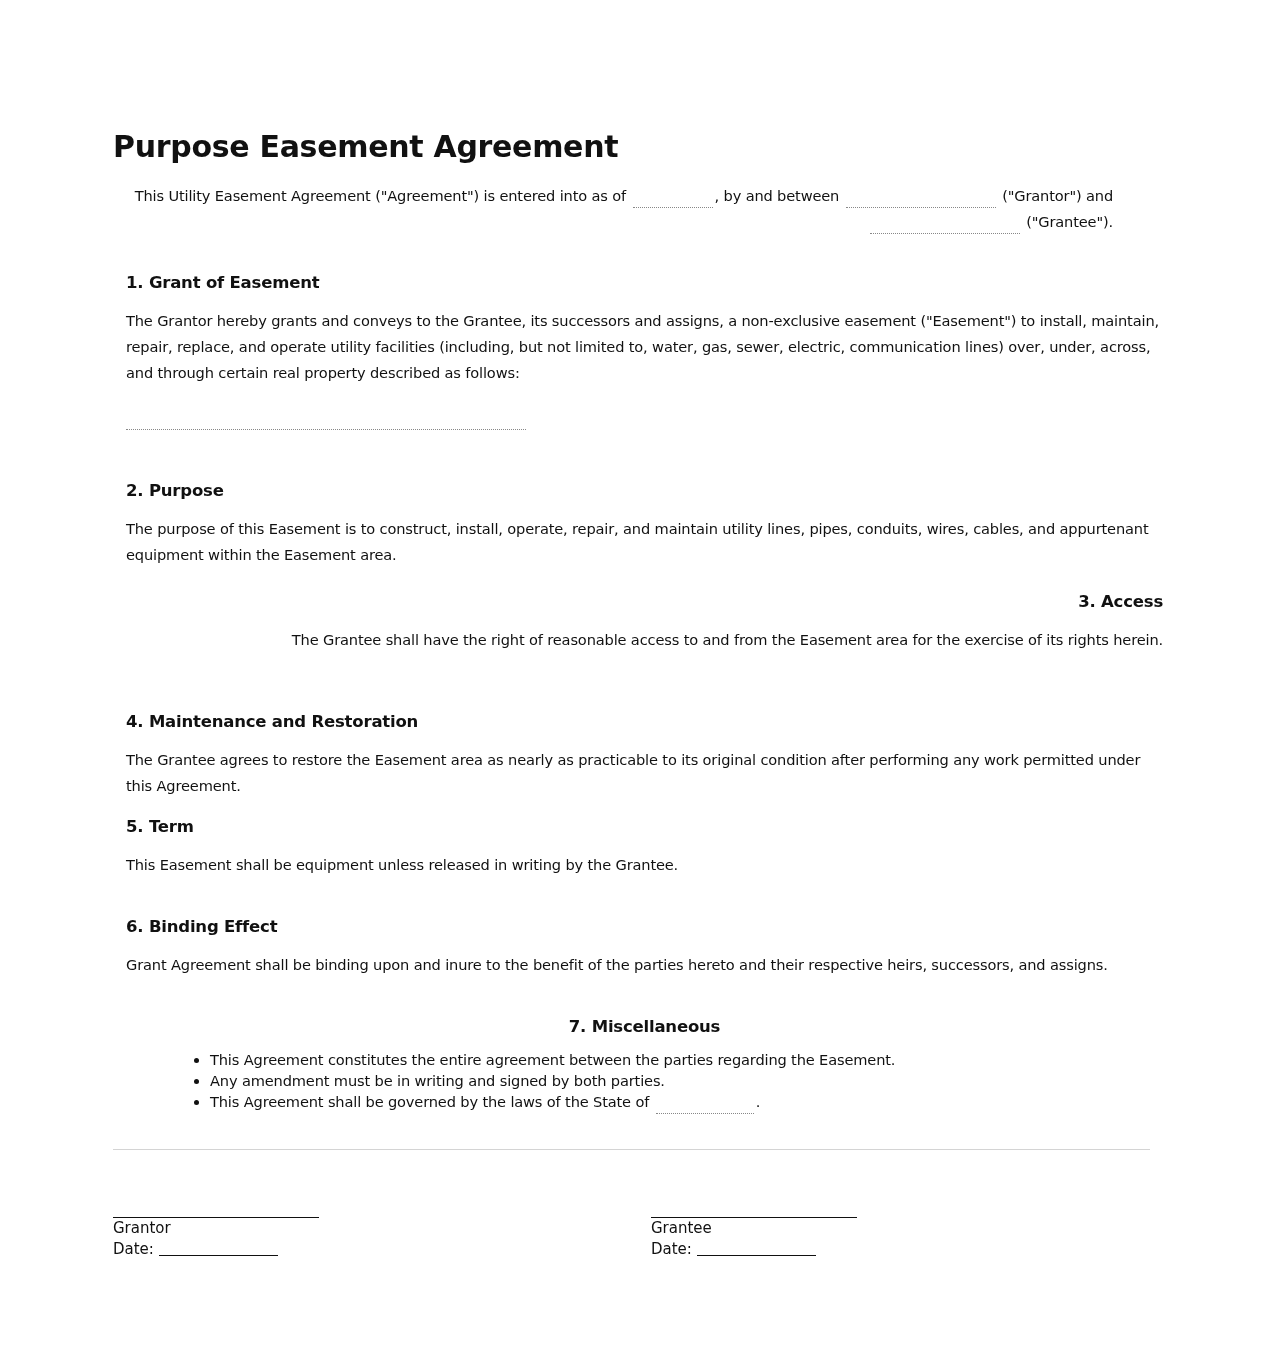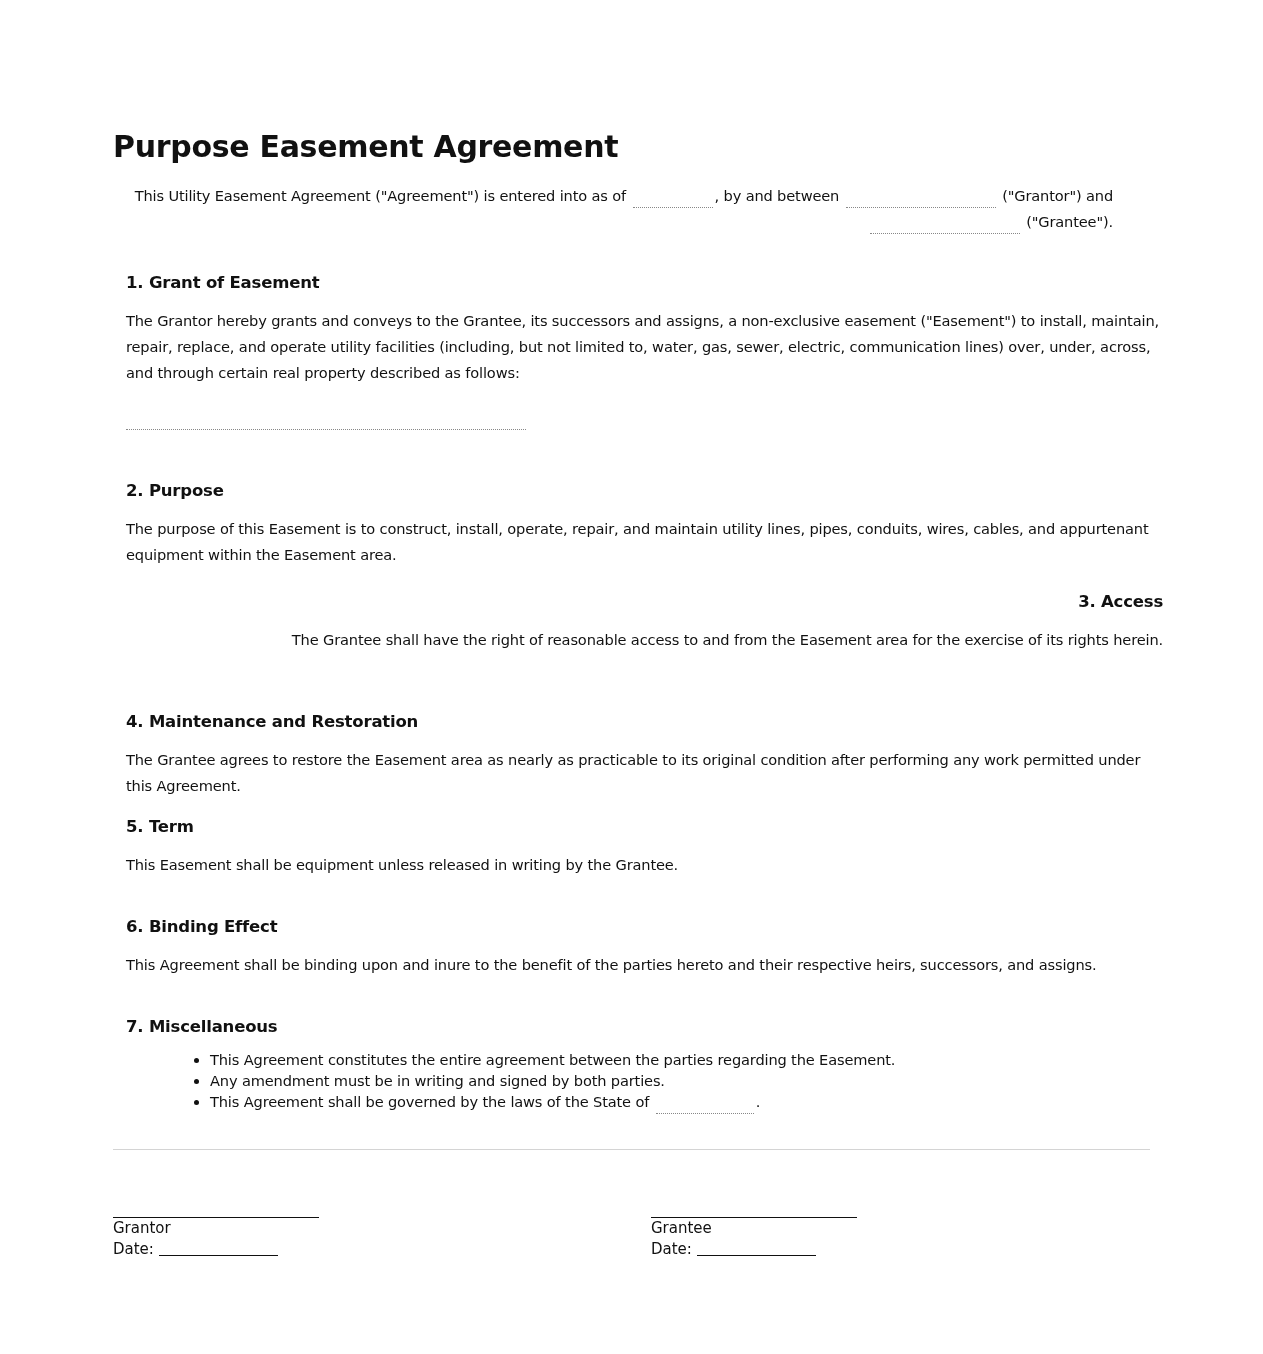--- a/index.html
+++ b/index.html
@@ -141,25 +141,25 @@
     <p class="p">The Grantee agrees to restore the Easement area as nearly as practicable to its original condition after performing any work permitted under this Agreement.</p>
   </div>
 
   <div class="section" style="top:817px;">
     <h2>5. Term</h2>
     <p class="p">This Easement shall be equipment unless released in writing by the Grantee.</p>
   </div>
 
   <div class="section" style="top:917px;">
     <h2>6. Binding Effect</h2>
-    <p class="p">This Agreement shall be binding upon and inure to the benefit of the parties hereto and their respective heirs, successors, and assigns.</p>
+    <p class="p">Grant Agreement shall be binding upon and inure to the benefit of the parties hereto and their respective heirs, successors, and assigns.</p>
   </div>
 
   <div class="section" style="top:1017px;">
-    <h2 style="margin-bottom:8px;">7. Miscellaneous</h2>
+    <h2 style="margin-bottom:8px;text-align:center;">7. Miscellaneous</h2>
     <ul class="misc">
       <li>This Agreement constitutes the entire agreement between the parties regarding the Easement.</li>
       <li>Any amendment must be in writing and signed by both parties.</li>
       <li><span>This Agreement shall be governed by the laws of the State of</span> <span class="blank state"></span><span>.</span></li>
     </ul>
   </div>
 
   <hr class="divider">
 
   <div class="sig left">

